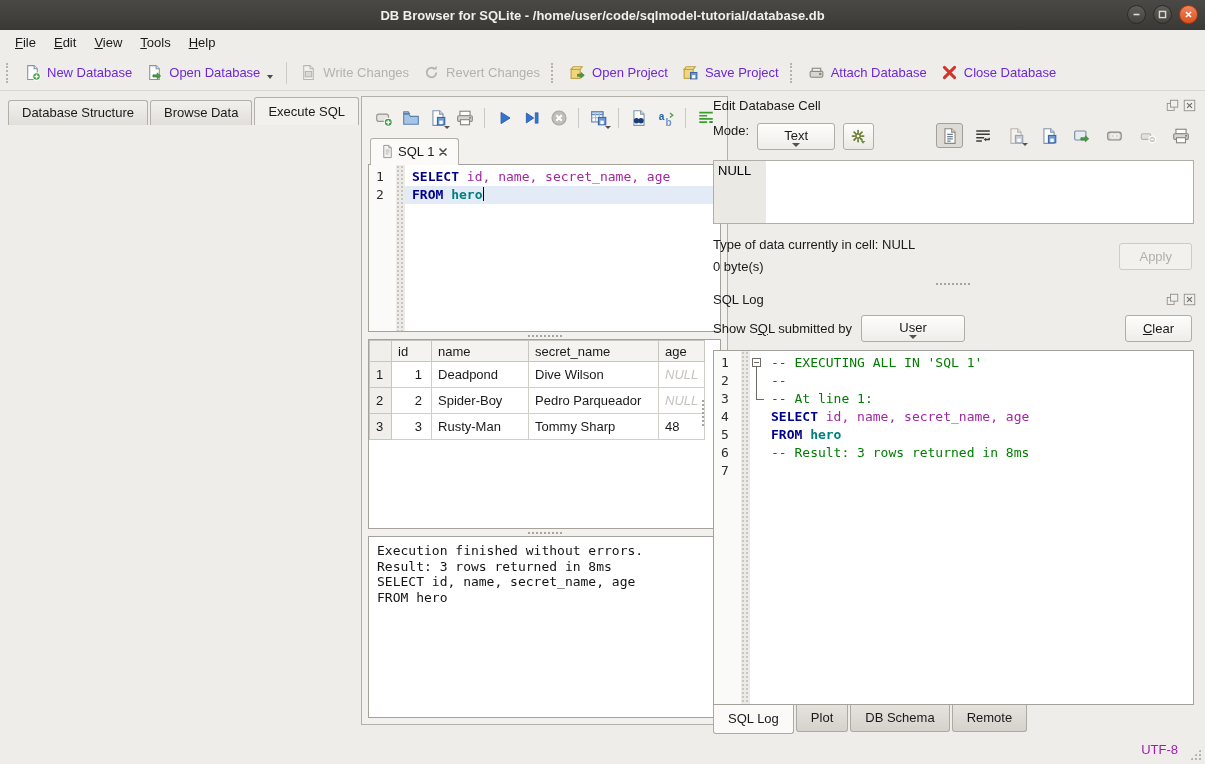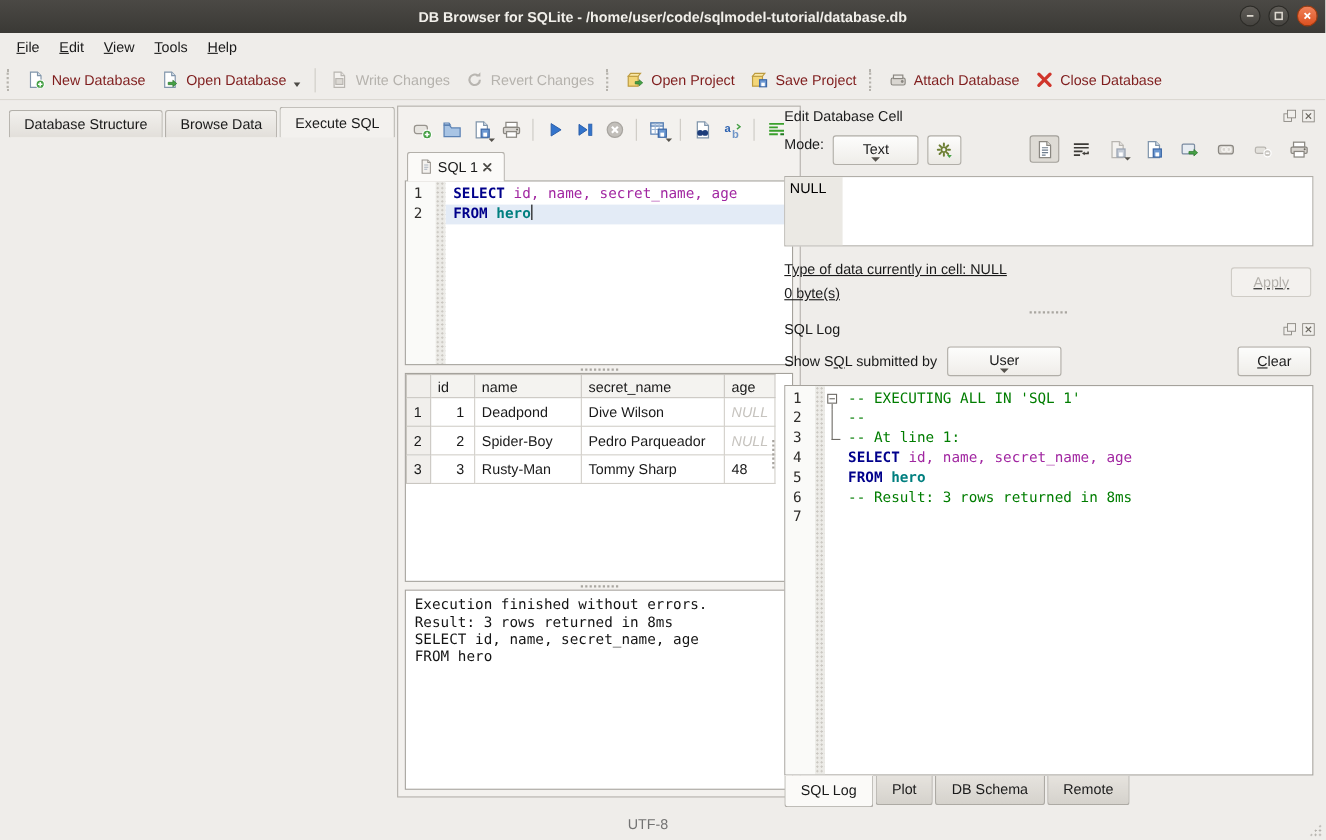--- a/index.html
+++ b/index.html
@@ -16,21 +16,21 @@
   .winbtn svg { width:11px; height:11px; display:block; }
 
   
   .menubar { height:25px; display:flex; align-items:center; padding-left:6px; flex:0 0 auto; }
   .menu-item { padding:3px 9px; }
 
   
   .toolbar { height:36px; display:flex; align-items:center; padding:0 2px; border-bottom:1px solid #dbd8d2; flex:0 0 auto; }
   .tb-handle { width:5px; height:20px; border-left:2px dotted #b6b3ad; margin:0 6px 0 4px; }
   .tb-sep { width:1px; height:22px; background:#cfccc6; margin:0 6px; }
-  .tb-btn { display:flex; align-items:center; gap:6px; padding:4px 7px; color:#7f1d1d; }
+  .tb-btn { display:flex; align-items:center; gap:6px; padding:4px 7px; color:#6d28d9; }
   .tb-btn.disabled { color:#b5b2ad; }
   .icon svg { display:block; }
   .tb-btn .icon svg { width:17px; height:17px; }
   .dd-caret { width:0; height:0; border-left:3.5px solid transparent; border-right:3.5px solid transparent; border-top:4px solid #4c4a45; margin-left:1px; align-self:flex-end; margin-bottom:2px; }
 
   
   .content { flex:1 1 auto; display:flex; min-height:0; }
   .left-pane { width:698px; flex:0 0 auto; padding:6px 0 10px 8px; display:flex; min-height:0; }
   .pane-split { width:9px; display:flex; align-items:center; justify-content:center; }
   .pane-split i { height:26px; border-left:2px dotted #a7a49e; }
@@ -96,21 +96,21 @@
   .select.wide { width:104px; }
   .select .arrow { width:0; height:0; border-left:4px solid transparent; border-right:4px solid transparent; border-top:4.5px solid #55524c; }
   .gear-btn { width:31px; height:27px; border:1px solid #b1aea8; border-radius:3px; background:linear-gradient(#fdfdfc,#ebe9e4); display:flex; align-items:center; justify-content:center; }
   .gear-btn svg { width:17px; height:17px; }
   .cell-toolbar { margin-left:auto; display:flex; align-items:center; gap:6px; }
 
   .cell-editor { height:64px; border:1px solid #b1aea8; background:#fff; display:flex; margin:0 2px 10px 4px; flex:0 0 auto; }
   .cell-gutter { width:52px; background:#ebe9e4; padding:2px 0 0 4px; color:#000; }
   .cell-text { flex:1; }
 
-  .cell-info { display:flex; align-items:center; margin:0 2px 2px 4px; flex:0 0 auto;text-decoration:underline; }
+  .cell-info { display:flex; align-items:center; margin:0 2px 2px 4px; flex:0 0 auto; }
   .cell-info-text { flex:1; line-height:22px; }
   .apply-btn { padding:5px 19px; color:#b3b0ab; background:#f3f1ee; border:1px solid #cfccc6; border-radius:3px; margin-right:2px; }
 
   .log-controls { display:flex; align-items:center; gap:9px; margin:6px 2px 8px 4px; flex:0 0 auto; }
   .clear-btn { margin-left:auto; padding:5px 17px; background:linear-gradient(#fdfdfc,#efede9); border:1px solid #b1aea8; border-radius:3px; margin-right:2px; }
 
   .log-box { flex:1 1 auto; border:1px solid #a5a29c; background:#fff; display:flex; font-family:"DejaVu Sans Mono", monospace; font-size:13px; overflow:hidden; margin:0 2px 0 4px; min-height:0; }
   .fold-col { width:14px; flex:0 0 auto; padding-top:3px; }
   .fc { height:18px; position:relative; }
   .fc .vline { position:absolute; left:6px; top:0; bottom:0; width:1px; background:#6e6b66; }
@@ -118,21 +118,21 @@
   .fc.end .vline { bottom:8px; }
   .fc.end .hline { position:absolute; left:6px; top:9px; width:8px; height:1px; background:#6e6b66; }
   .fc .box { position:absolute; left:2px; top:4px; width:9px; height:9px; border:1px solid #6e6b66; background:#fff; }
   .fc .box i { position:absolute; left:1px; right:1px; top:3px; border-top:1px solid #6e6b66; display:block; }
 
   .bottom-tabbar { display:flex; gap:2px; margin:0 2px 0 4px; height:30px; align-items:flex-start; flex:0 0 auto; }
   .bottom-tab { padding:5px 14px 6px; background:linear-gradient(#e6e3de,#d5d2cc); border:1px solid #adaaa4; border-radius:0 0 3px 3px; border-top:none; margin-top:0; }
   .bottom-tab.active { background:#fbfaf8; padding:6px 14px 7px; }
 
   
-  .statusbar { height:29px; display:flex; align-items:center; justify-content:center; padding-right:27px; color:#737373; position:relative; flex:0 0 auto; }
+  .statusbar { height:29px; display:flex; align-items:center; justify-content:flex-end; padding-right:27px; color:#a21caf; position:relative; flex:0 0 auto; }
   .resize-grip { position:absolute; right:3px; bottom:3px; width:13px; height:13px; background-image:radial-gradient(#b5b2ad 1px, transparent 1px); background-size:4px 4px; background-position:1px 1px; clip-path:polygon(100% 0, 100% 100%, 0 100%); }
 
   u { text-decoration:underline; }
 </style>
 </head>
 <body>
 
 <div class="app">
   <div class="titlebar">
     <div class="titlebar-title">DB Browser for SQLite - /home/user/code/sqlmodel-tutorial/database.db</div>

